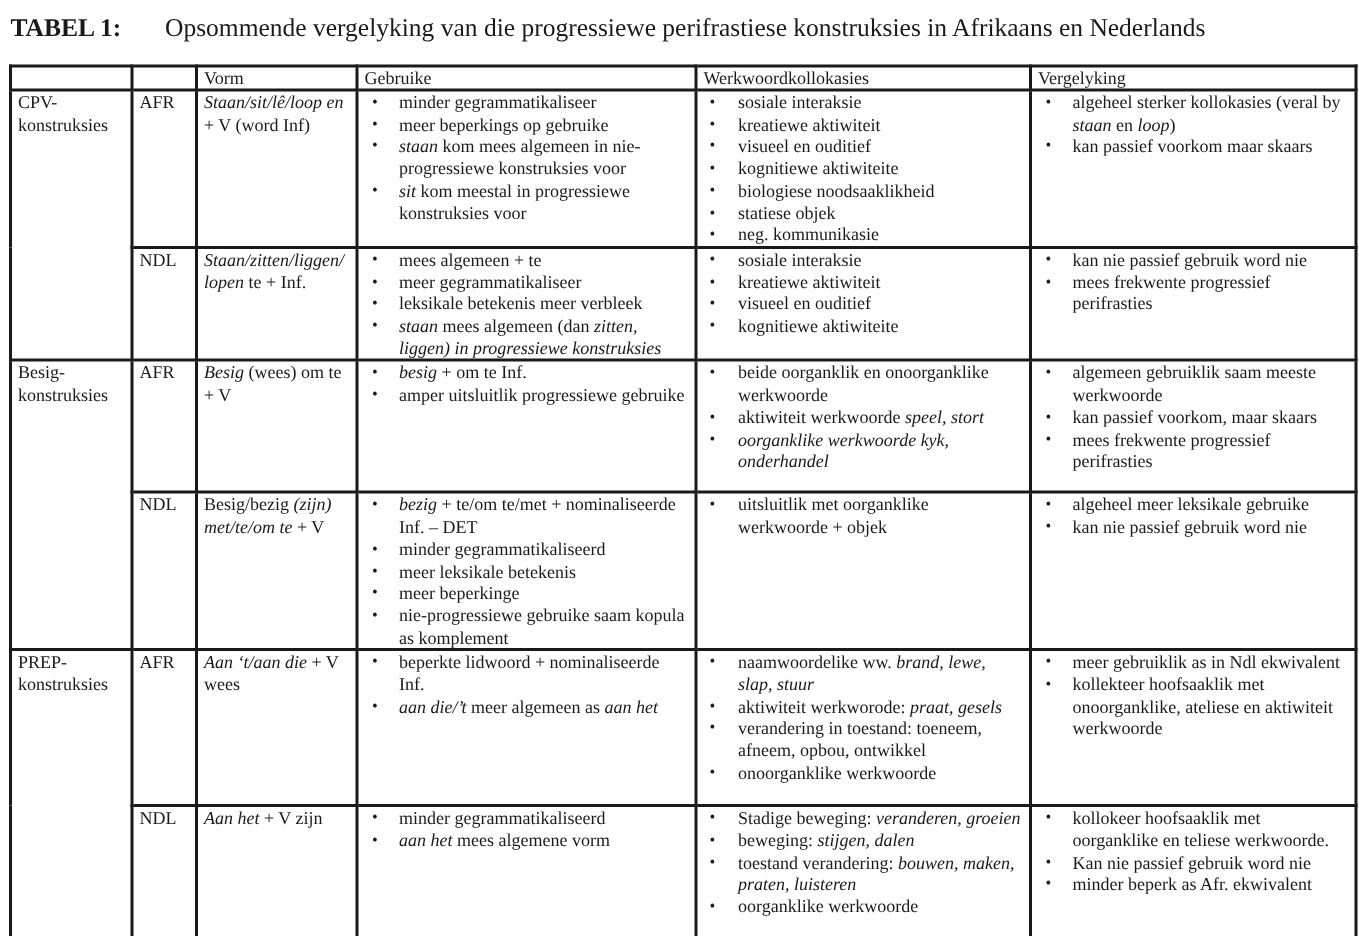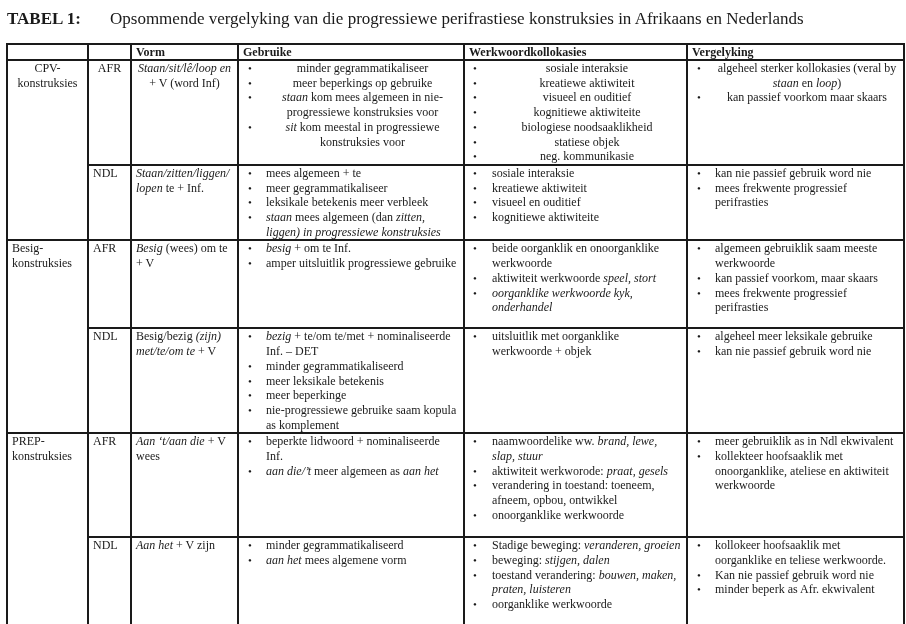--- a/index.html
+++ b/index.html
@@ -15,24 +15,24 @@
     .caption .lbl { font-weight: bold; display: inline-block; width: 103px; }
     table.t {
       position: absolute; left: 6px; top: 43px;
       width: 897px; border-collapse: collapse; table-layout: fixed;
       font-size: 12px; line-height: 14.7px;
     }
     table.t td, table.t th {
       border: 2px solid #1a1a1a; vertical-align: top; padding: 0 4px;
       text-align: left; font-weight: normal;
     }
-    table.t th { font-weight: bold; height: 14px; line-height: 14px; padding-top: 0; }
+    table.t th { font-weight: normal; height: 14px; line-height: 14px; padding-top: 0; }
     col.c0 { width: 81px; } col.c1 { width: 43px; } col.c2 { width: 107px; }
     col.c3 { width: 226px; } col.c4 { width: 223px; } col.c5 { width: 217px; }
-    tr.r1 td { height: 102px; text-align: center; }
+    tr.r1 td { height: 102px; }
     tr.r2 td { height: 69px; }
     tr.r3 td { height: 86px; }
     tr.r4 td { height: 99px; }
     tr.r5 td { height: 102px; }
     tr.r6 td { height: 86px; }
     ul.b { list-style: none; margin: 0; padding: 0; }
     ul.b li { position: relative; padding-left: 23px; }
     ul.b li::before { content: "\2022"; position: absolute; left: 5px; top: 0; font-size: 11px; }
     td.ww ul.b li { padding-left: 23px; }
     td.ww ul.b li::before { left: 4px; }

